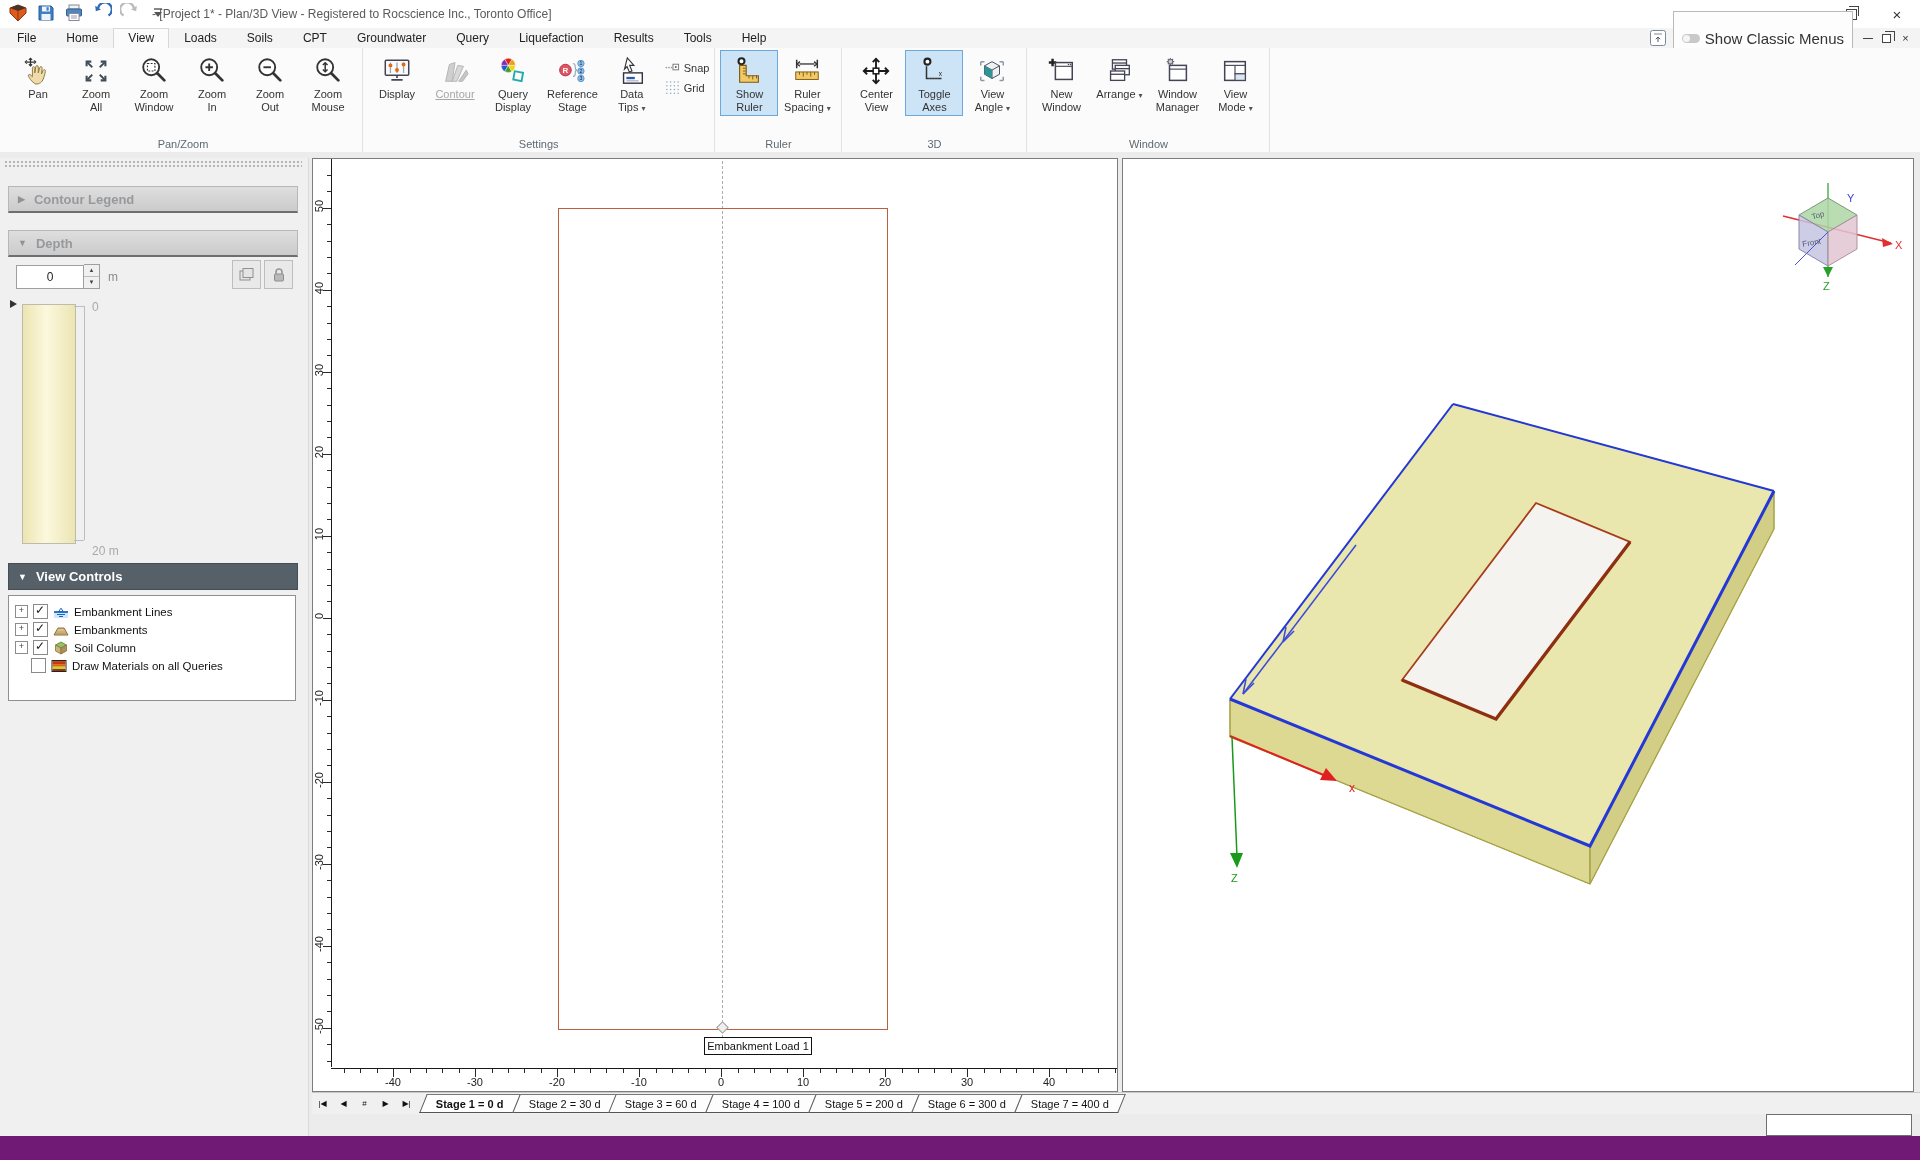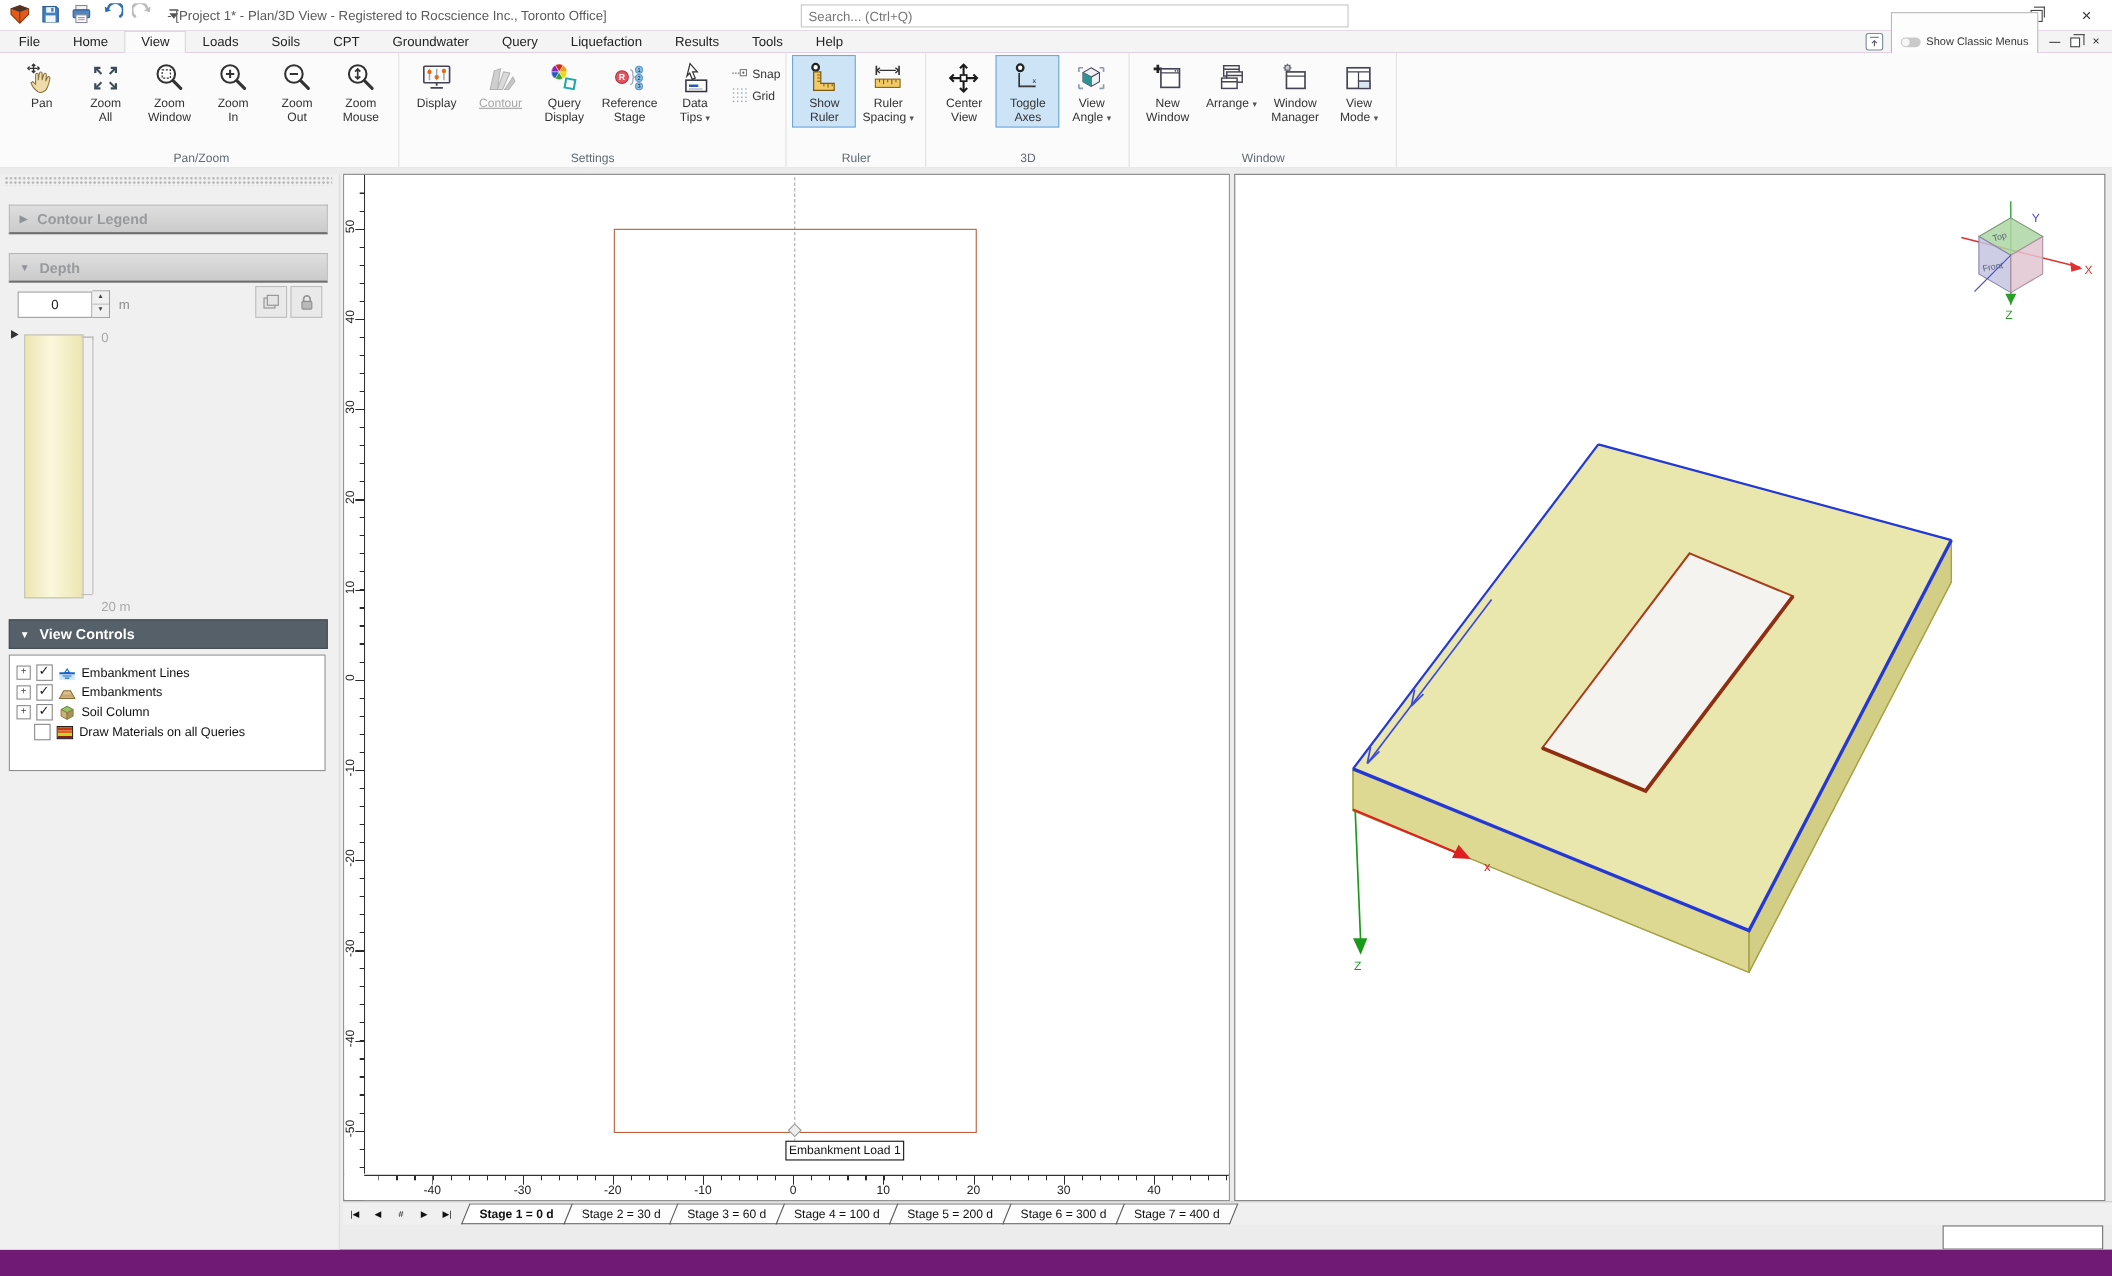--- a/index.html
+++ b/index.html
@@ -22,21 +22,21 @@
   .g-close{font-size:15px;line-height:15px;color:#333;}
 
   
   .tabrow{position:absolute;left:0;top:28px;width:1920px;height:20px;background:#f4f4f4;}
   .menu-tabs{position:absolute;left:2px;top:0;display:flex;height:20px;}
   .mtab{padding:3px 15px 2px;font-size:12px;color:#222;cursor:default;}
   .mtab.active{background:#fbfbfc;border:1px solid #d8d8d8;border-bottom:none;padding:2px 14px 3px;}
   .tr-right{position:absolute;right:6px;top:0;height:20px;display:flex;align-items:center;gap:6px;}
   .collapse-btn svg{width:18px;height:18px;display:block;}
   .classic-box{display:flex;align-items:center;gap:5px;border:1px solid #b9b9b9;background:#fdfdfd;
-               height:18px;padding:17px 8px;font-size:10px;color:#333;}
+               height:18px;padding:17px 8px;font-size:15px;color:#333;}
   .pill{width:18px;height:9px;border-radius:5px;background:#c9c9c9;position:relative;}
   .pill:before{content:"";position:absolute;left:1px;top:1px;width:7px;height:7px;border-radius:50%;background:#f5f5f5;}
   .mdi-btns{display:flex;gap:2px;}
   .mdi-btn{width:17px;height:16px;display:flex;align-items:center;justify-content:center;font-size:11px;color:#333;}
 
   
   .ribbon{position:absolute;left:0;top:48px;width:1920px;height:104px;background:#fbfbfc;
           border-bottom:1px solid #d4d4d4;}
   .ribbon-groups{display:flex;height:100%;padding-left:4px;}
   .rgroup{position:relative;display:flex;padding:2px 5px 16px;border-right:1px solid #e2e2e2;}
@@ -109,21 +109,21 @@
       repeating-linear-gradient(90deg,#2a2a2a 0 1px, transparent 1px 16.4px);
     background-size:100% 8px,100% 4px;
     background-position:62px 0,12.8px 0;
     background-repeat:no-repeat;}
   .htick{position:absolute;top:7px;width:34px;margin-left:-17px;text-align:center;font-size:11px;color:#222;}
   .plan-corner{position:absolute;left:0;top:909px;width:18px;height:22px;background:#fff;}
   .plan-content{position:absolute;left:19px;top:0;width:785px;height:908px;background:#fff;overflow:hidden;}
   .center-line{position:absolute;left:390px;top:2px;width:0;height:882px;border-left:1px dashed #ababab;}
   .emb-rect{position:absolute;left:226px;top:49px;width:328px;height:820px;border:1.5px solid #bb5f3e;}
   .emb-handle{position:absolute;left:386px;top:864px;width:7px;height:7px;background:#eee;border:1px solid #9a9a9a;transform:rotate(45deg);}
-  .emb-label{position:absolute;left:382px;top:878px;width:106px;height:16px;background:#fff;border:1.5px solid #111;
+  .emb-label{position:absolute;left:372px;top:878px;width:106px;height:16px;background:#fff;border:1.5px solid #111;
              font-size:11px;display:flex;align-items:center;justify-content:center;color:#111;white-space:nowrap;}
 
   
   .v3d{position:absolute;left:1122px;top:6px;width:790px;height:932px;background:#fff;border:1px solid #7c7c7c;}
   .svg3d{position:absolute;left:0;top:0;width:790px;height:932px;}
 
   
   .stagebar{position:absolute;left:312px;top:940px;width:1608px;height:21px;background:#f0f0f0;border-top:1px solid #c9c9c9;display:flex;align-items:center;}
   .snav{width:17px;height:16px;margin:0 1px;background:#f0f0f0;border:1px solid #f0f0f0;
         font-size:8px;display:flex;align-items:center;justify-content:center;color:#111;}
@@ -175,21 +175,20 @@
         <span class="qbtn"><svg viewBox="0 0 20 20">
             <path d="M3.5 12.5A7 7 0 1 1 14 5.2" fill="none" stroke="#bbb" stroke-width="2.3"></path>
             <path d="M16.8 2.8l-.6 5.4-5.2-1.7z" fill="#bbb"></path>
           </svg></span>
         <span class="qbtn"><svg viewBox="0 0 20 20">
             <path d="M6 9h8l-4 5z" fill="#555"></path>
             <path d="M6 6h8" stroke="#555" stroke-width="1.4"></path>
           </svg></span>
       </div>
     <div class="title-text">- [Project 1* - Plan/3D View - Registered to Rocscience Inc., Toronto Office]</div>
-    <input class="searchbox" placeholder="Search... (Ctrl+Q)" style="">
     <div class="winbtns">
       <div class="wbtn">
           <span class="g-min"></span>
         </div>
       <div class="wbtn">
           <span class="g-rest"></span>
         </div>
       <div class="wbtn">
           <span class="g-close">×</span>
         </div>

